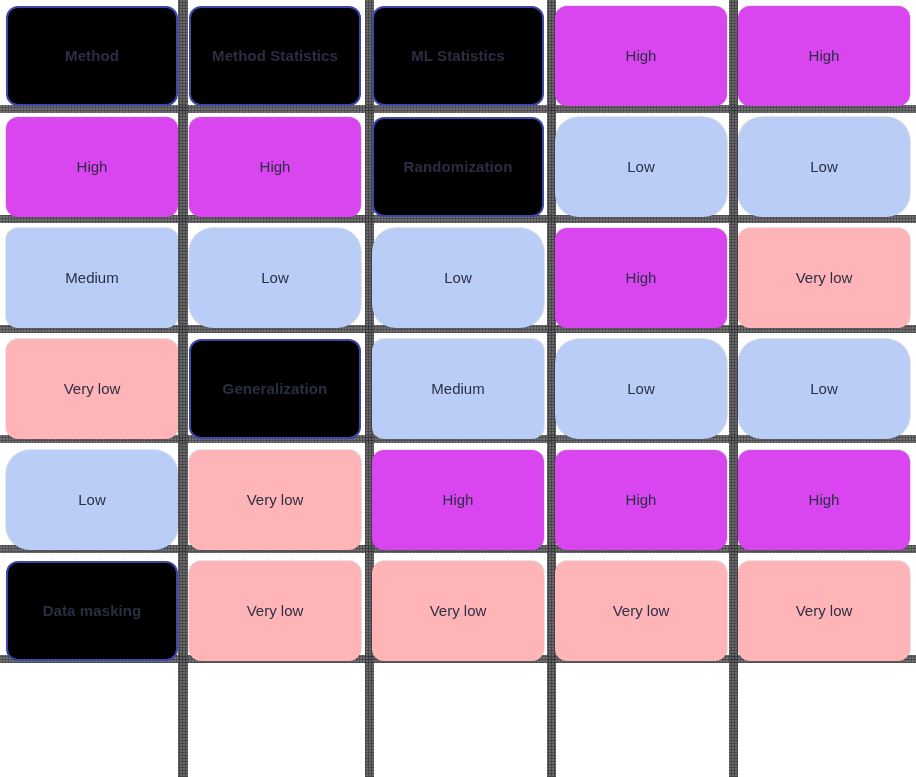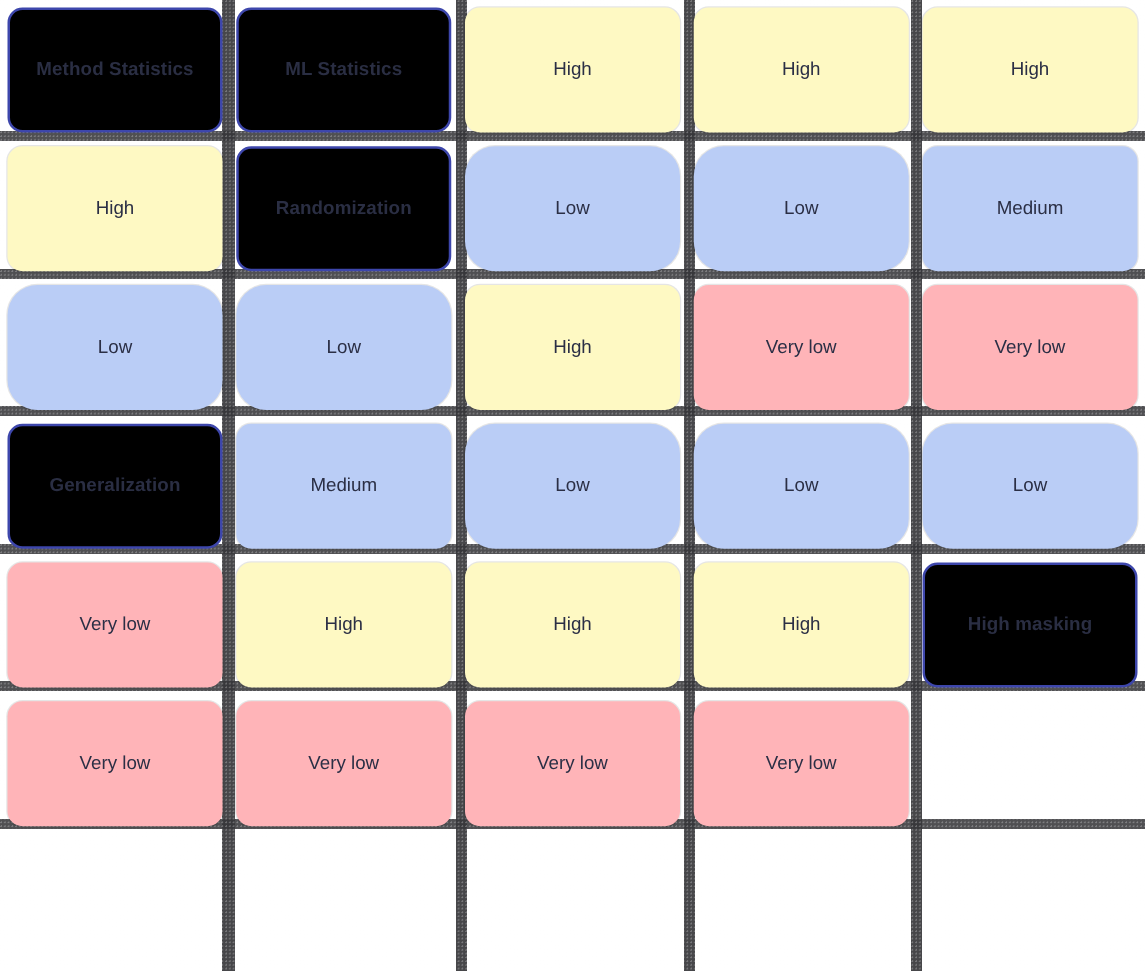--- a/index.html
+++ b/index.html
@@ -63,21 +63,21 @@
     font-weight: 700;
   }
 
   
   .cell.val {
     border: none;
     font-weight: 400;
     color: #2b2f45;
     box-shadow: 0 0 0 1px rgba(0,0,0,0.10);
   }
-  .cell.val.high    { background: #fef9c3; }
+  .cell.val.high    { background: #d946ef; }
   .cell.val.medium  { background: #bacdf6; }
   .cell.val.low     { background: #bacdf6; border-radius: 24px; }
   .cell.val.verylow { background: #ffb4b8; }
 
   
   .gutter-tex {
     position: absolute;
     inset: 0;
     pointer-events: none;
     z-index: 0;
@@ -129,20 +129,21 @@
   .cell { z-index: 2; }
 </style>
 </head>
 <body>
 
 <div id="matrix">
 
   <div class="gutter-tex"></div>
 
   <div class="grid" id="grid">
+      <div class="cell dark header">Method</div>
       <div class="cell dark header">Method Statistics</div>
       <div class="cell dark header">ML Statistics</div>
       <div class="cell val high">High</div>
       <div class="cell val high">High</div>
       <div class="cell val high">High</div>
       <div class="cell val high">High</div>
       <div class="cell dark">Randomization</div>
       <div class="cell val low">Low</div>
       <div class="cell val low">Low</div>
       <div class="cell val medium">Medium</div>
@@ -153,20 +154,20 @@
       <div class="cell val verylow">Very low</div>
       <div class="cell dark">Generalization</div>
       <div class="cell val medium">Medium</div>
       <div class="cell val low">Low</div>
       <div class="cell val low">Low</div>
       <div class="cell val low">Low</div>
       <div class="cell val verylow">Very low</div>
       <div class="cell val high">High</div>
       <div class="cell val high">High</div>
       <div class="cell val high">High</div>
-      <div class="cell dark">High masking</div>
+      <div class="cell dark">Data masking</div>
       <div class="cell val verylow">Very low</div>
       <div class="cell val verylow">Very low</div>
       <div class="cell val verylow">Very low</div>
       <div class="cell val verylow">Very low</div>
     </div>
 
 </div>
 
 </body></html>

